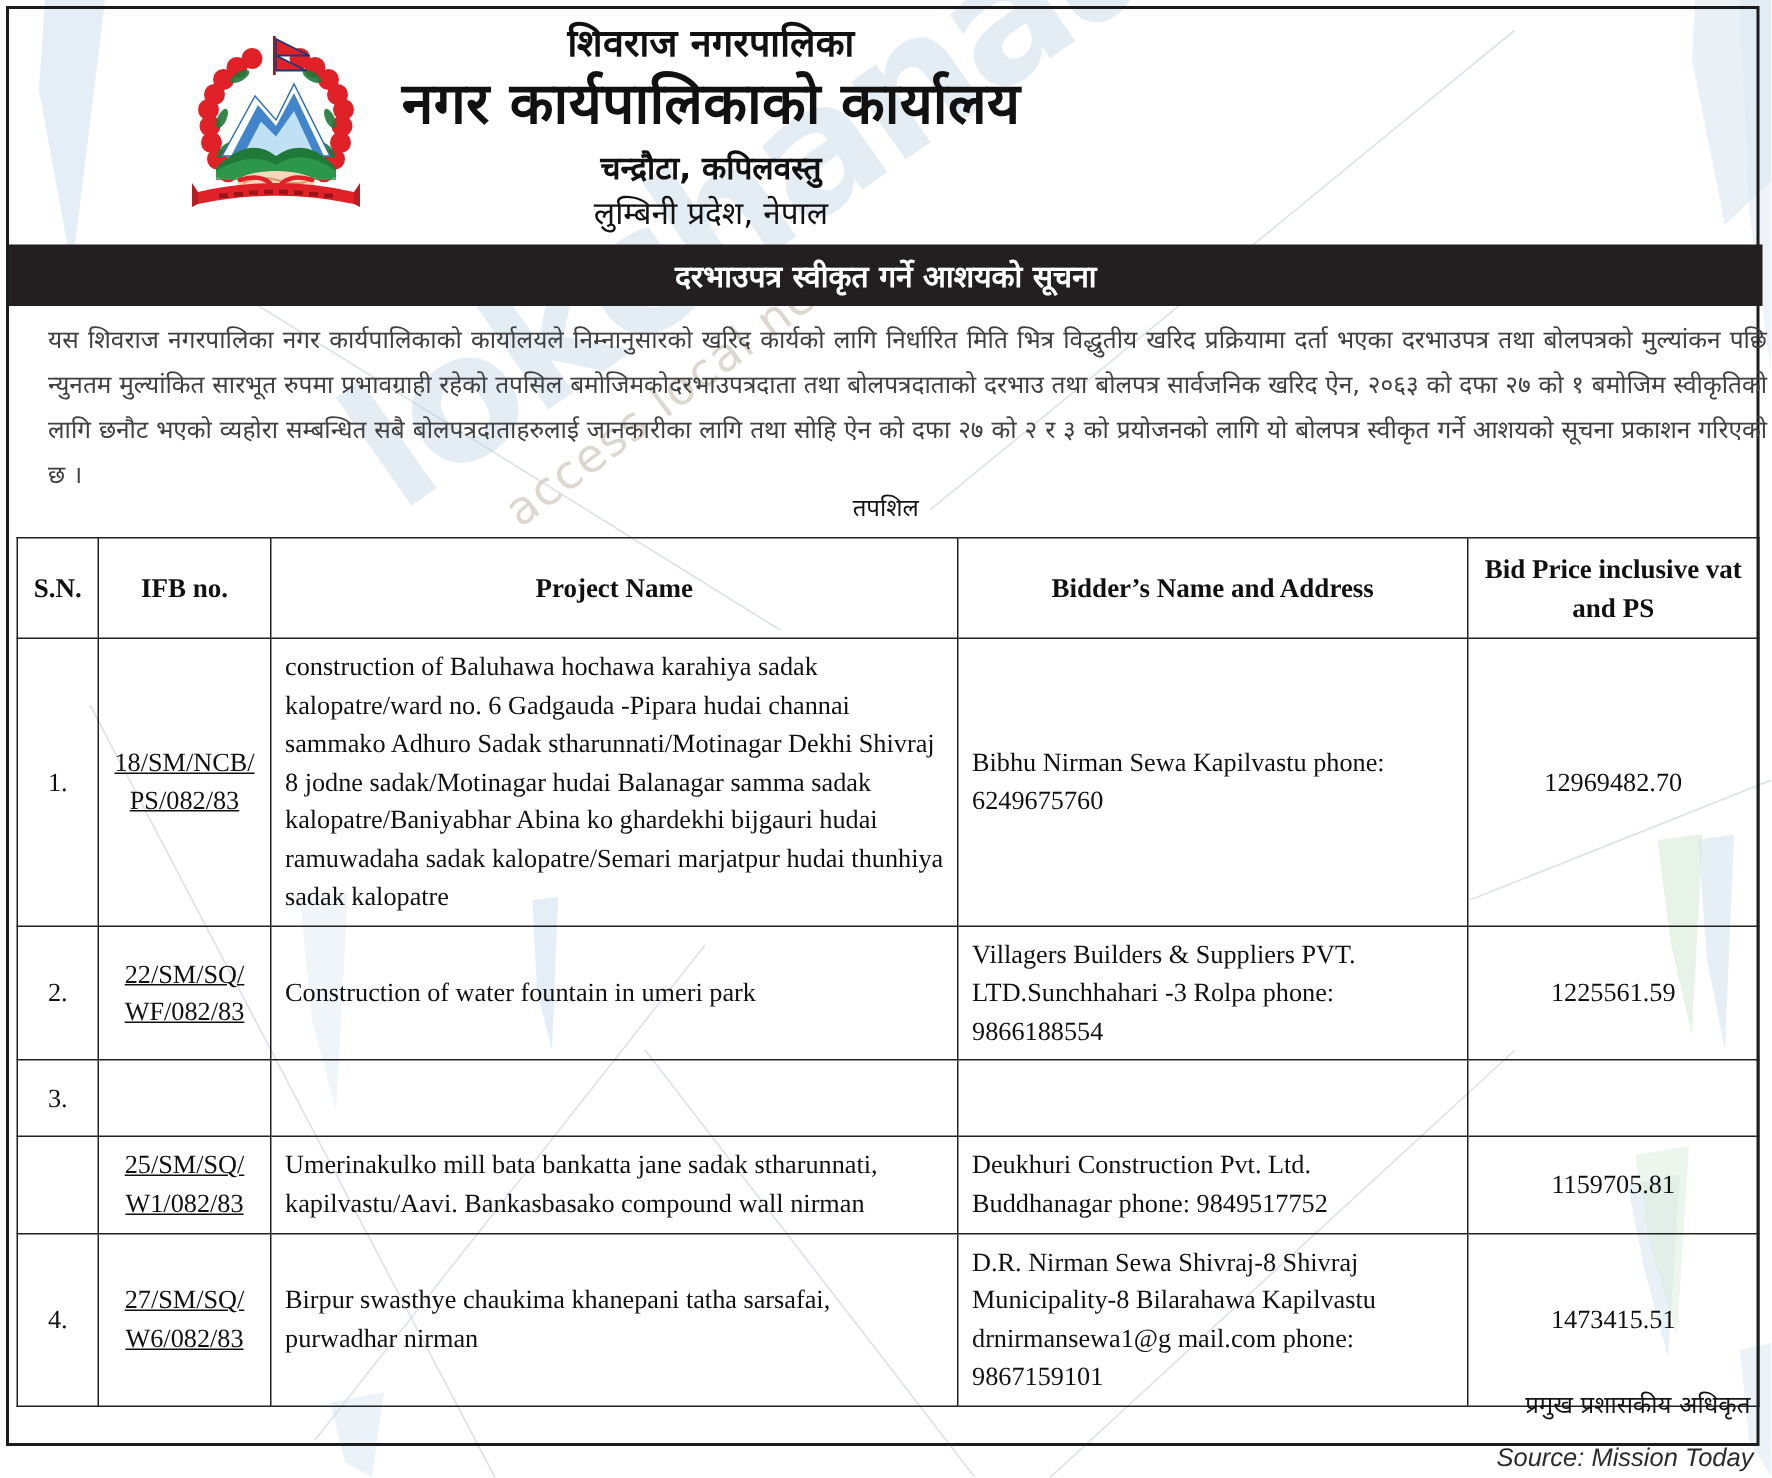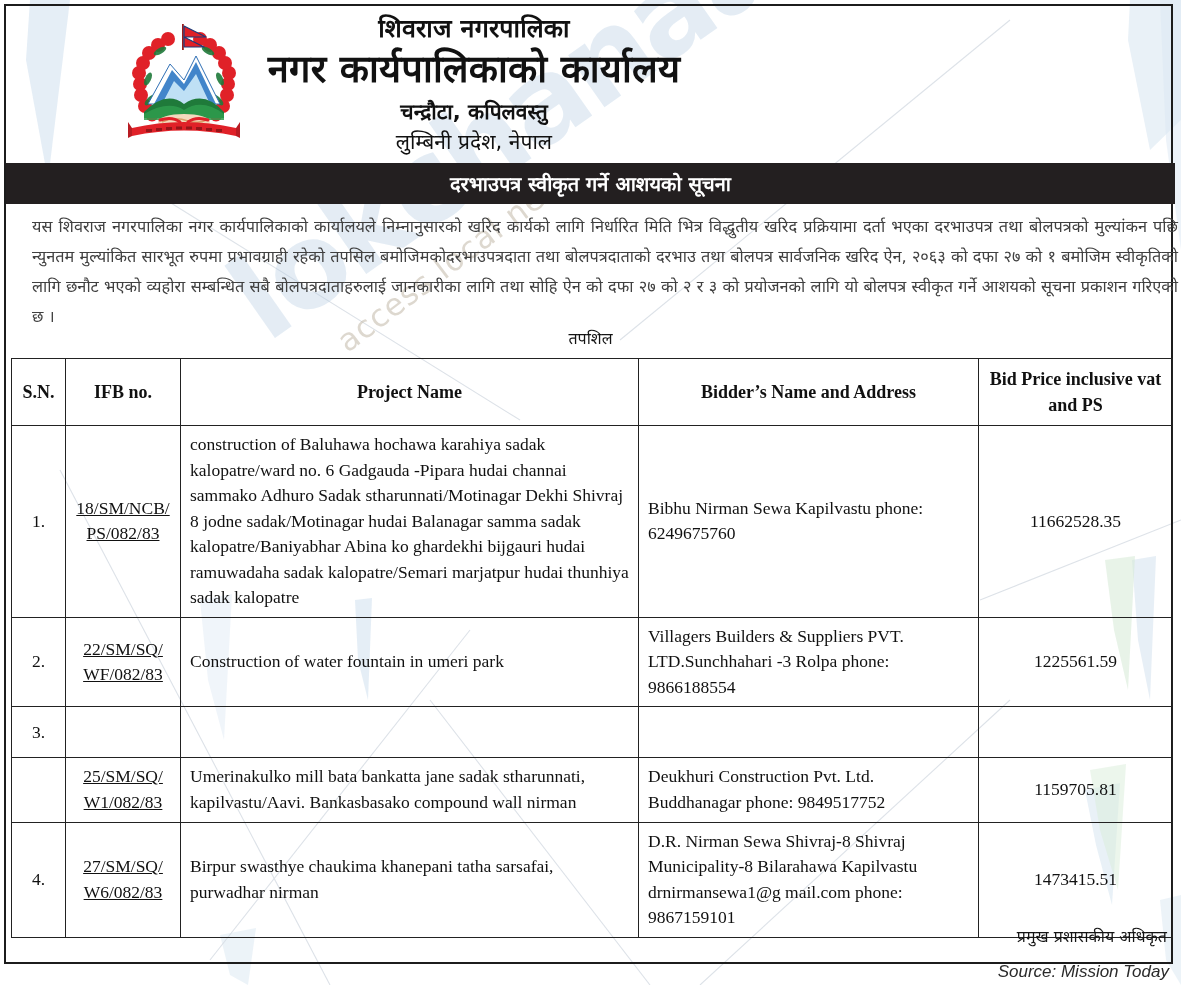--- a/index.html
+++ b/index.html
@@ -333,21 +333,21 @@
           <th>Bidder’s Name and Address</th>
           <th>Bid Price inclusive vat and PS</th>
         </tr>
       </thead>
       <tbody>
         <tr>
           <td class="sn">1.</td>
           <td class="ifb">18/SM/NCB/ PS/082/83</td>
           <td class="proj">construction of Baluhawa hochawa karahiya sadak kalopatre/ward no. 6 Gadgauda -Pipara hudai channai sammako Adhuro Sadak stharunnati/Motinagar Dekhi Shivraj 8 jodne sadak/Motinagar hudai Balanagar samma sadak kalopatre/Baniyabhar Abina ko ghardekhi bijgauri hudai ramuwadaha sadak kalopatre/Semari marjatpur hudai thunhiya sadak kalopatre</td>
           <td class="bidr">Bibhu Nirman Sewa Kapilvastu phone: 6249675760</td>
-          <td class="price">11662528.35</td>
+          <td class="price">12969482.70</td>
         </tr>
         <tr>
           <td class="sn">2.</td>
           <td class="ifb">22/SM/SQ/ WF/082/83</td>
           <td class="proj">Construction of water fountain in umeri park</td>
           <td class="bidr">Villagers Builders &amp; Suppliers PVT. LTD.Sunchhahari -3 Rolpa phone: 9866188554</td>
           <td class="price">1225561.59</td>
         </tr>
         <tr class="empty-row">
           <td class="sn">3.</td>

